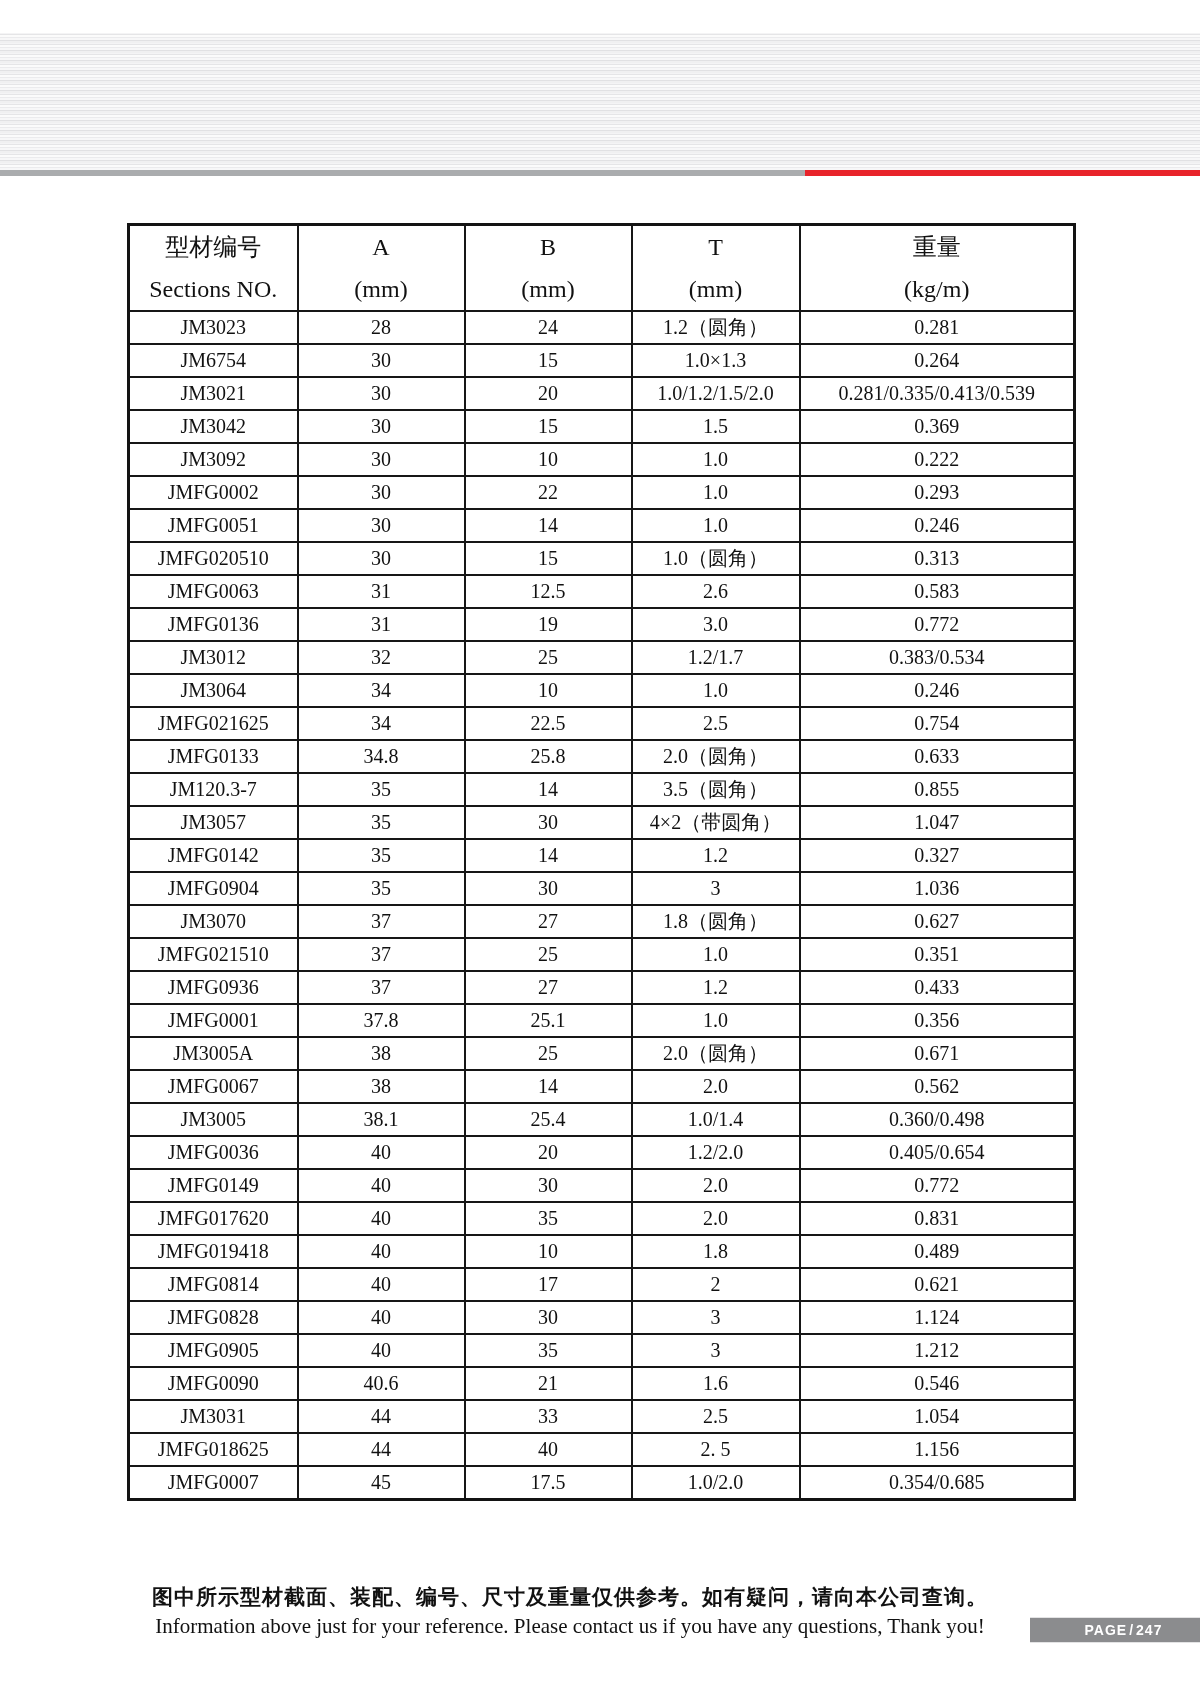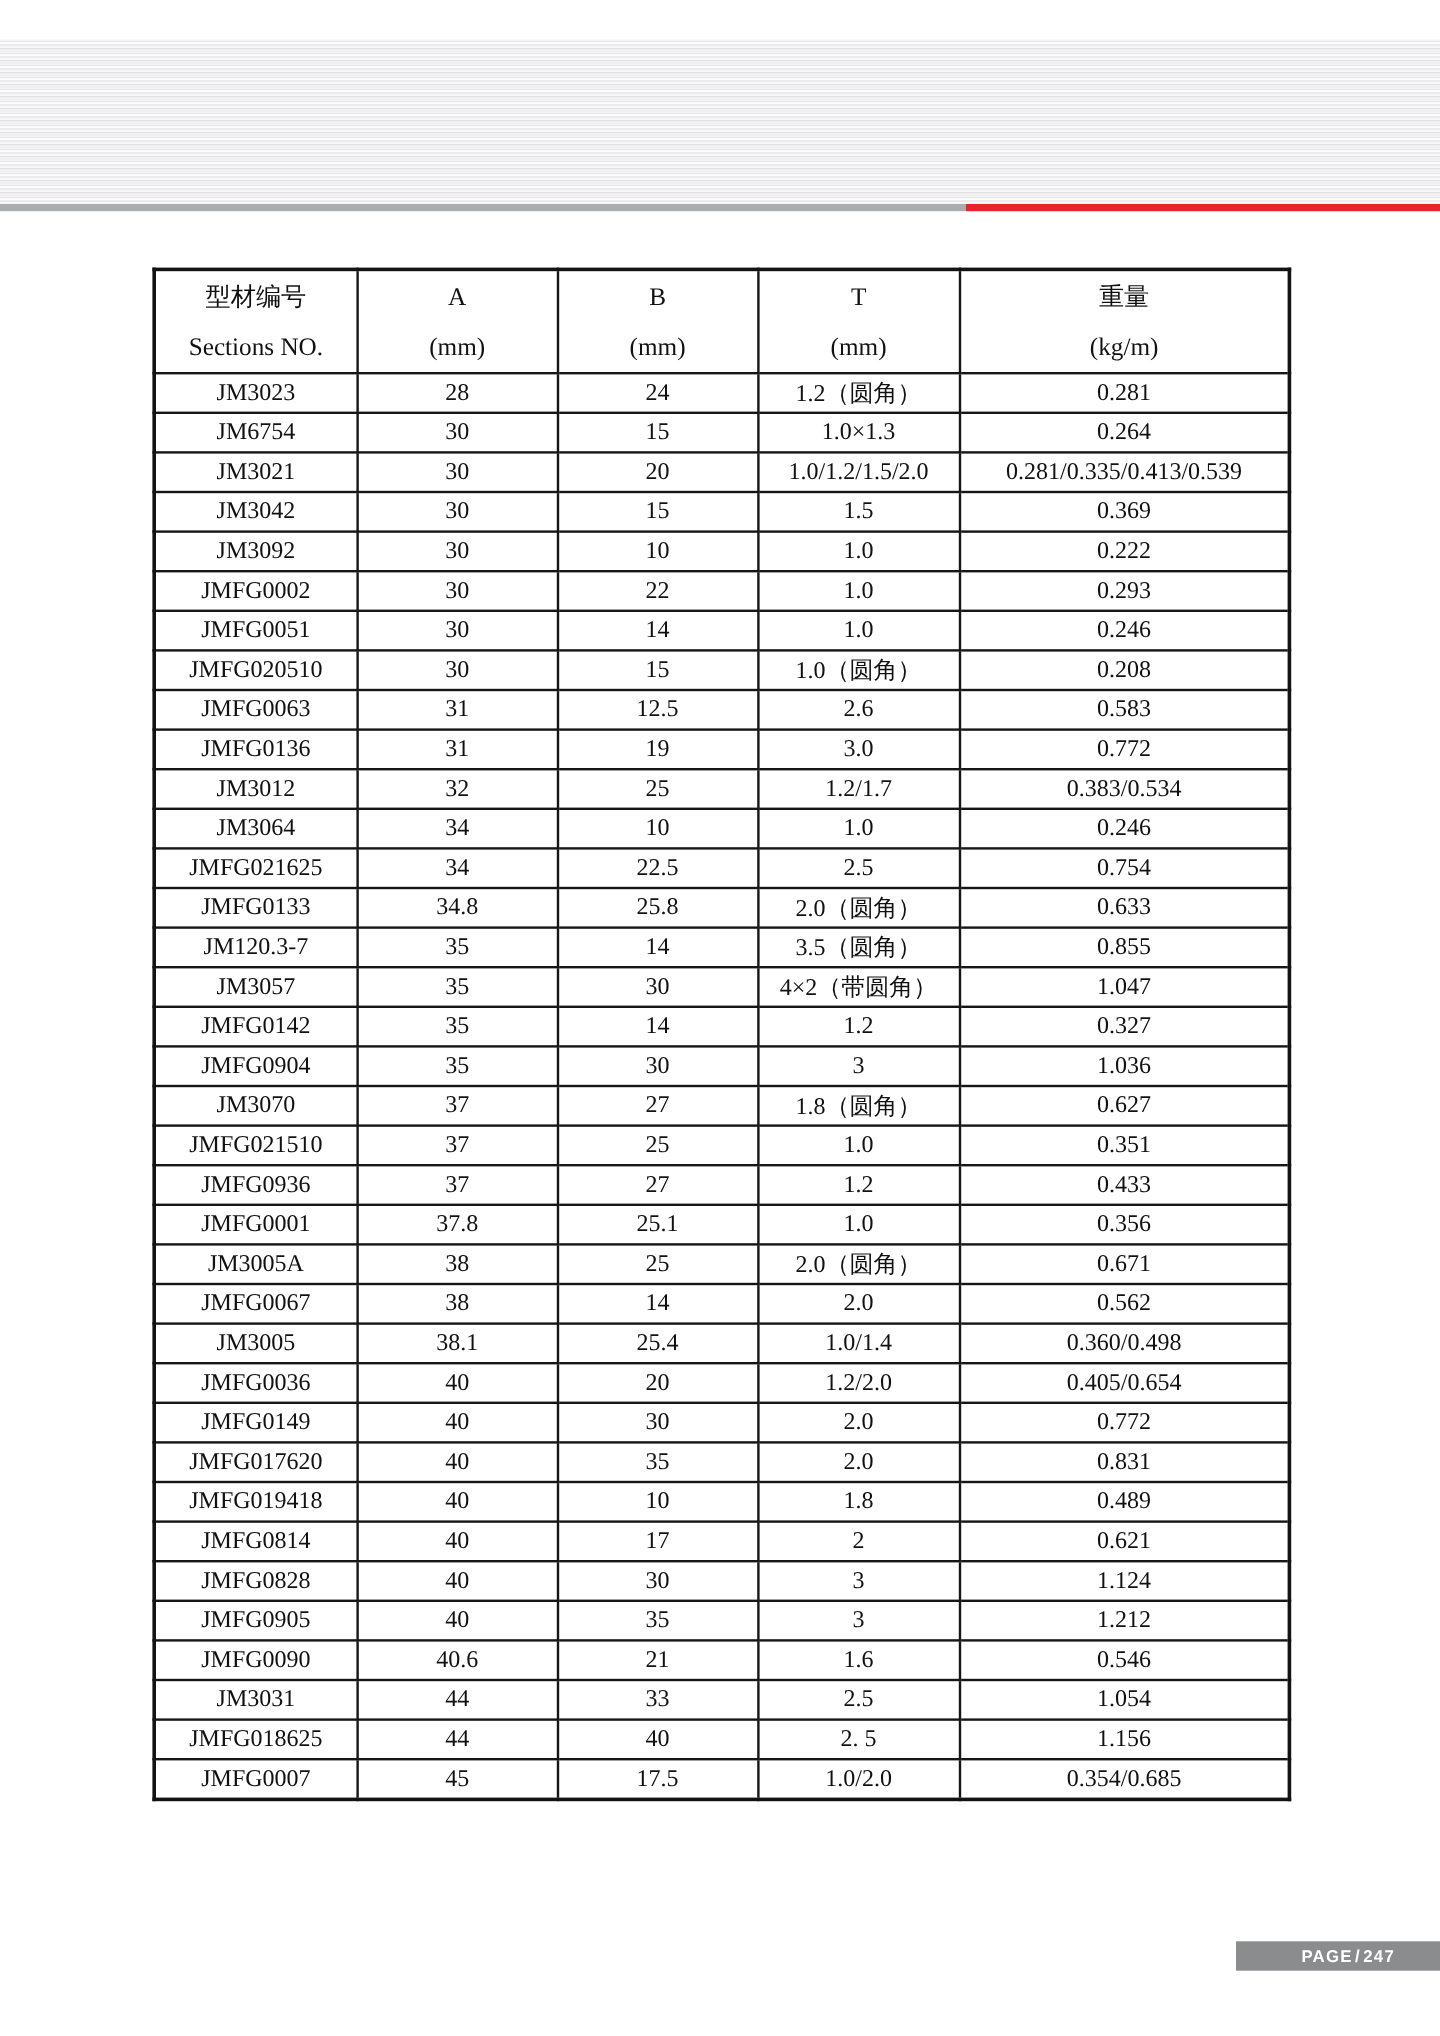--- a/index.html
+++ b/index.html
@@ -36,21 +36,21 @@
   
   .sections-table {
     position:absolute; left:127px; top:223px;
     border-collapse:collapse; table-layout:fixed; width:946px;
     border:3px solid #131313;
   }
   .sections-table th, .sections-table td {
     border:2px solid #161616; text-align:center; vertical-align:middle;
     font-weight:normal; padding:0; overflow:hidden; white-space:nowrap;
   }
-  .sections-table th { height:84px; font-size:21px;font-family:Liberation Serif, serif; }
+  .sections-table th { height:84px; font-size:24px;font-family:Liberation Serif, serif; }
   .sections-table td { height:31px; font-size:20px; }
   .hdr-cell { display:flex; flex-direction:column; justify-content:space-around; height:84px; }
   .hdr-line { line-height:24px; }
 
   
   .footer-notes { position:absolute; left:120px; top:1583px; width:900px; text-align:center; }
   .note-cn { font-size:21px; font-weight:bold; color:#111; line-height:29px; letter-spacing:1px; }
   .note-en { font-size:21px; color:#111; line-height:29px; }
   .page-badge {
     position:absolute; left:1030px; top:1618px; width:187px; height:24px;
@@ -163,21 +163,21 @@
           <td>30</td>
           <td>14</td>
           <td>1.0</td>
           <td>0.246</td>
         </tr>
         <tr>
           <td>JMFG020510</td>
           <td>30</td>
           <td>15</td>
           <td>1.0（圆角）</td>
-          <td>0.208</td>
+          <td>0.313</td>
         </tr>
         <tr>
           <td>JMFG0063</td>
           <td>31</td>
           <td>12.5</td>
           <td>2.6</td>
           <td>0.583</td>
         </tr>
         <tr>
           <td>JMFG0136</td>
@@ -364,20 +364,24 @@
         <tr>
           <td>JMFG0007</td>
           <td>45</td>
           <td>17.5</td>
           <td>1.0/2.0</td>
           <td>0.354/0.685</td>
         </tr>
       </tbody>
   </table>
 
+  <div class="footer-notes">
+    <div class="note-cn">图中所示型材截面、装配、编号、尺寸及重量仅供参考。如有疑问，请向本公司查询。</div>
+    <div class="note-en">Information above just for your reference. Please contact us if you have any questions, Thank you!</div>
+  </div>
 
   <div class="page-badge">
     <span>PAGE</span>
     <span>/</span>
     <span>247</span>
   </div>
 
 </div>
 
 </body></html>

